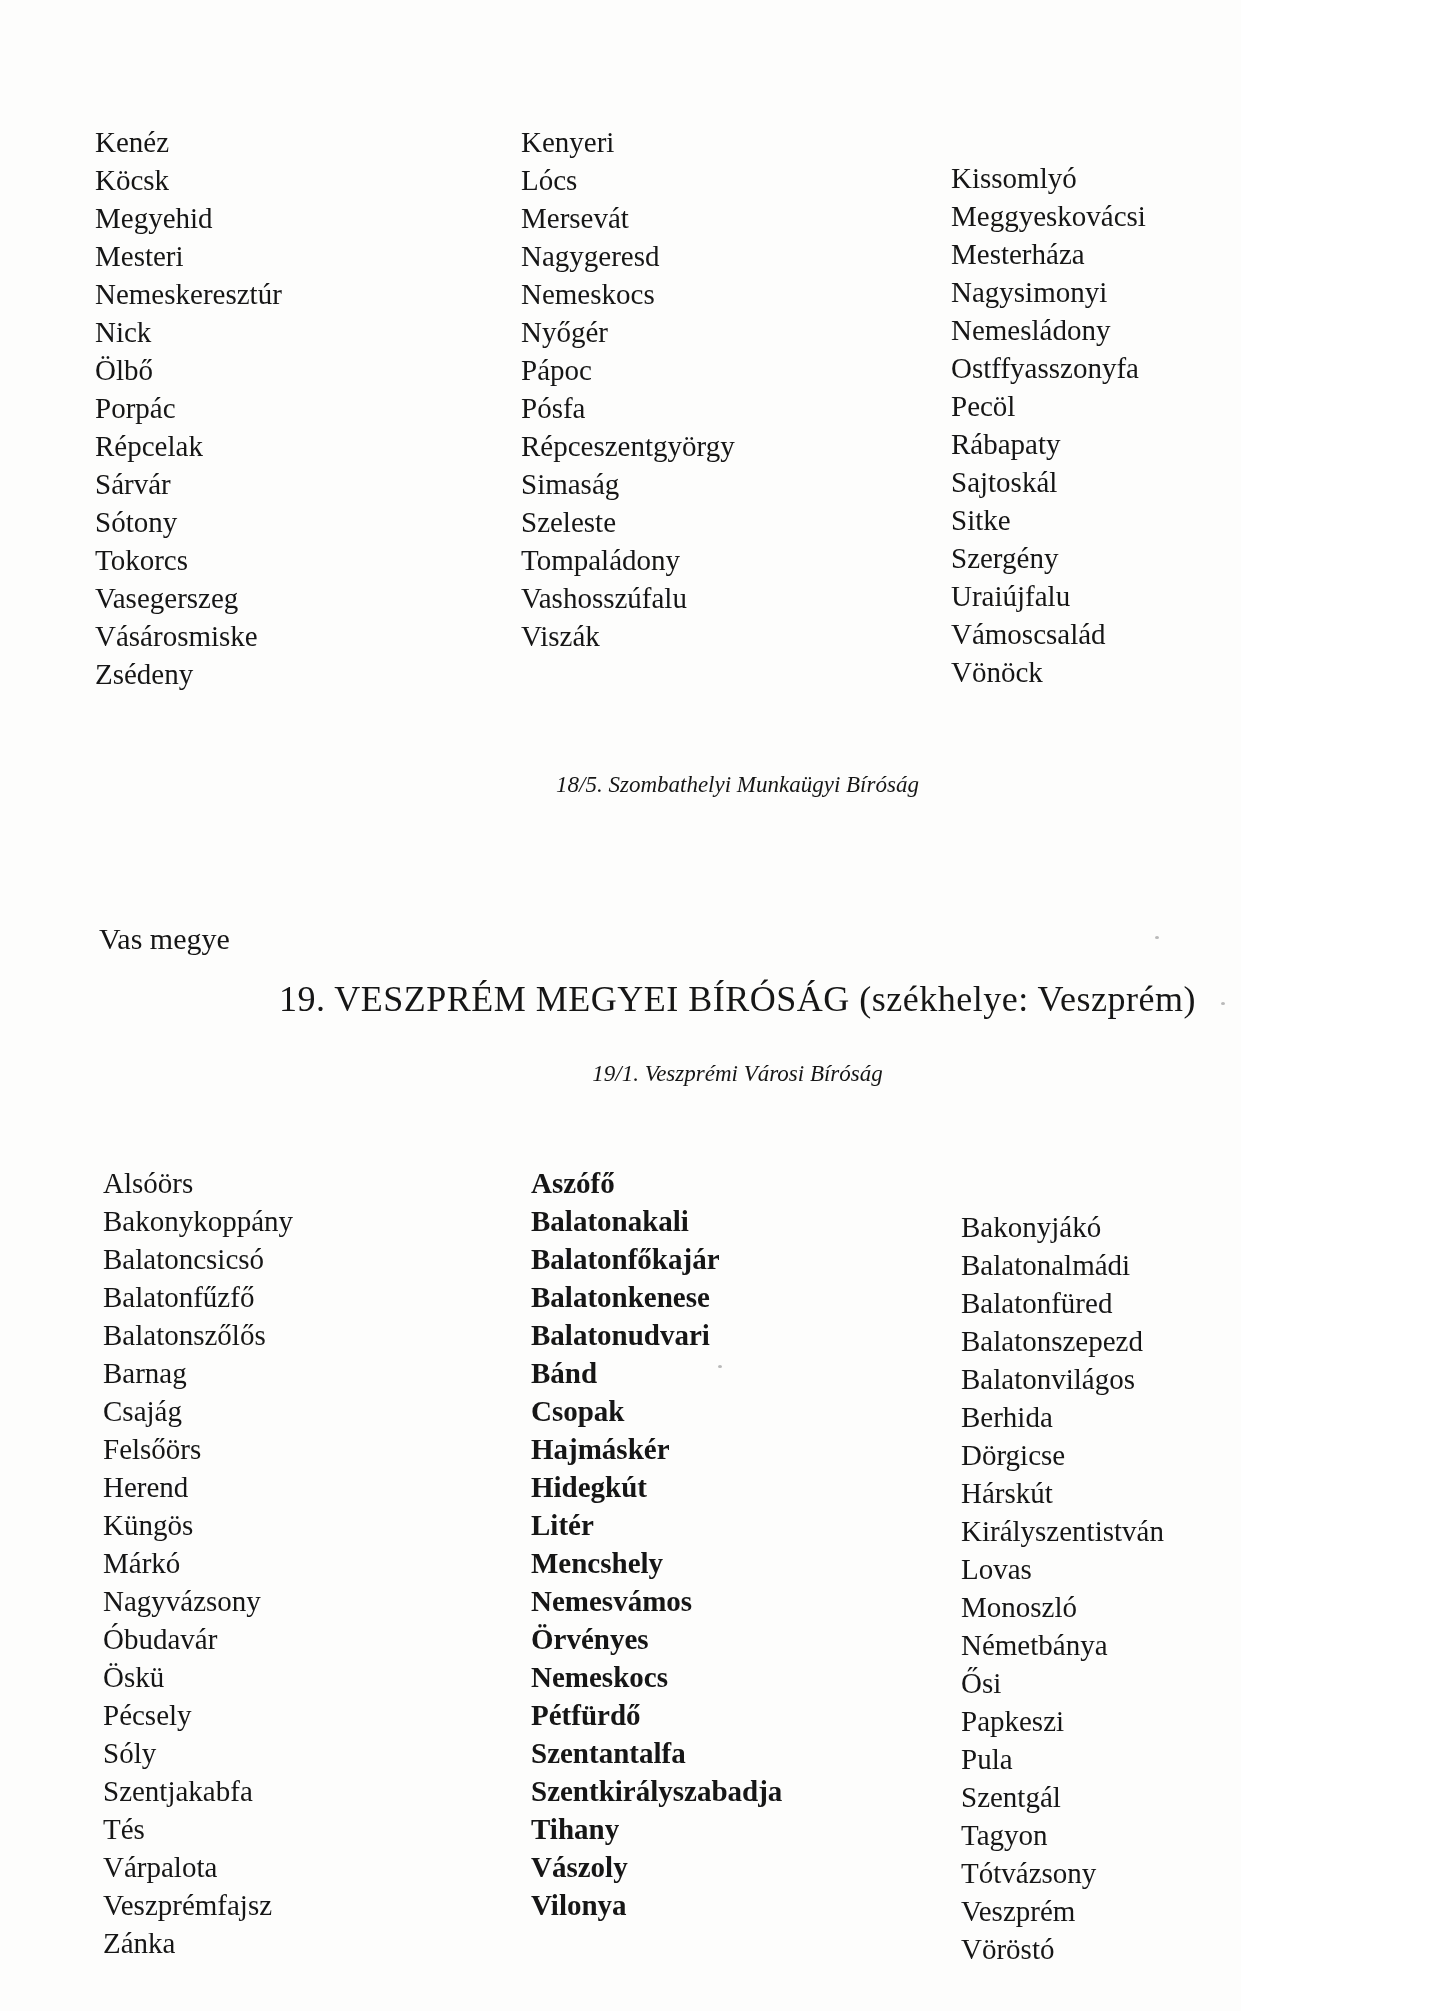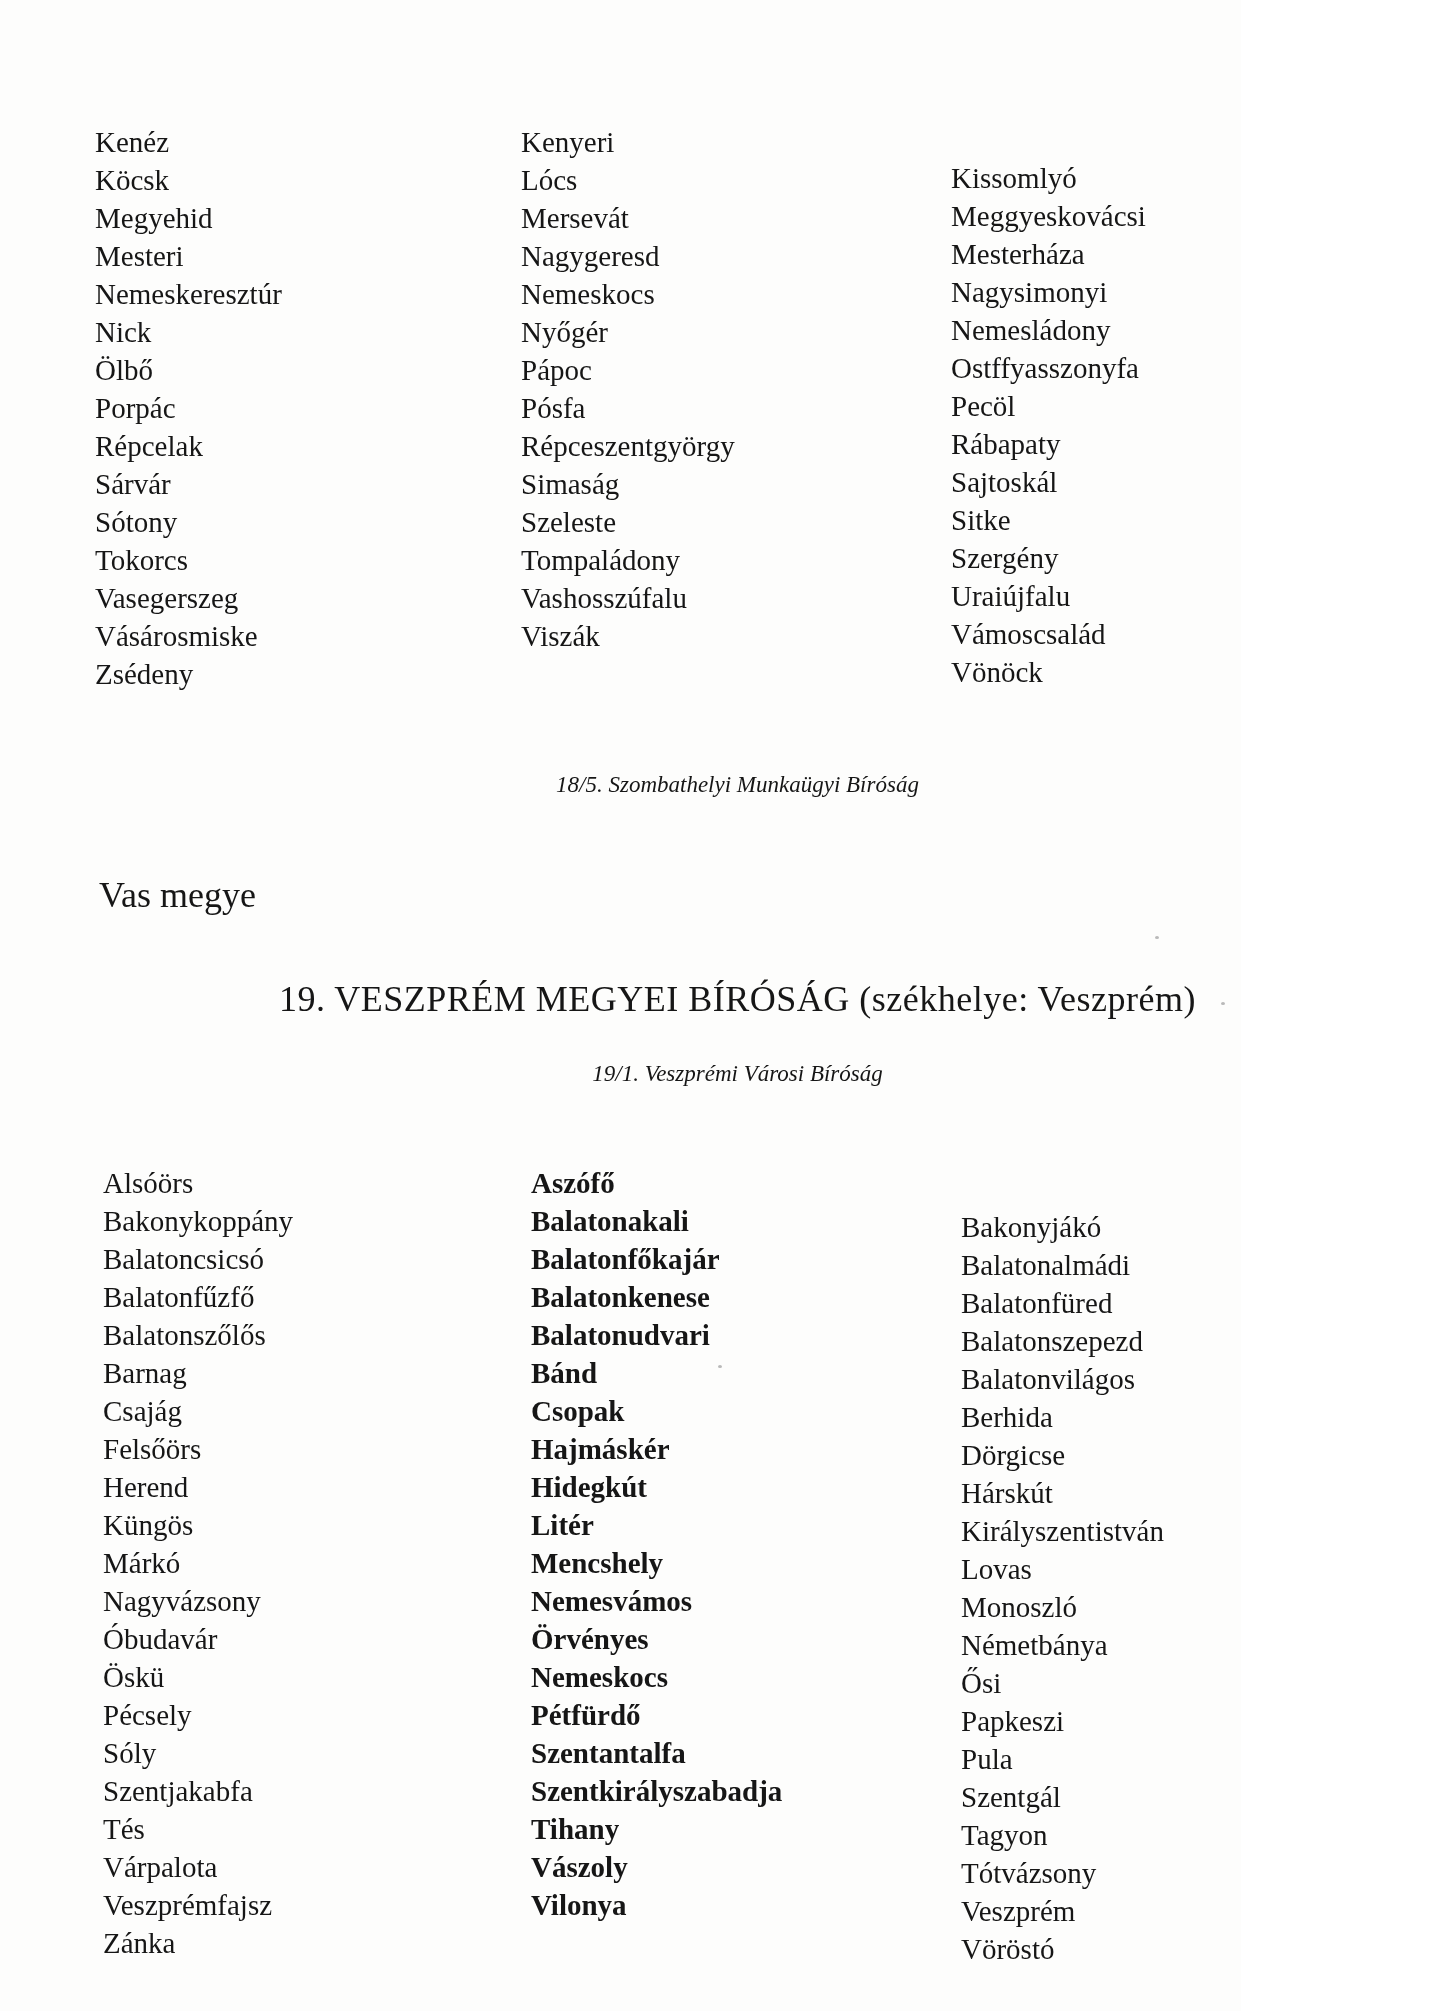--- a/index.html
+++ b/index.html
@@ -37,23 +37,24 @@
     font-size: 23px;
     line-height: 38px;
   }
   .h-caps {
     font-size: 36px;
     line-height: 42px;
     letter-spacing: 0.5px;
   }
   .county {
     position: absolute;
-    font-size: 36px;
+    font-size: 30px;
     line-height: 38px;
     white-space: nowrap;
+    margin-top: 44px;
   }
   .speck {
     position: absolute;
     width: 4px;
     height: 3px;
     border-radius: 50%;
     background: #b9b9b9;
   }
   
   section { position: static; }

